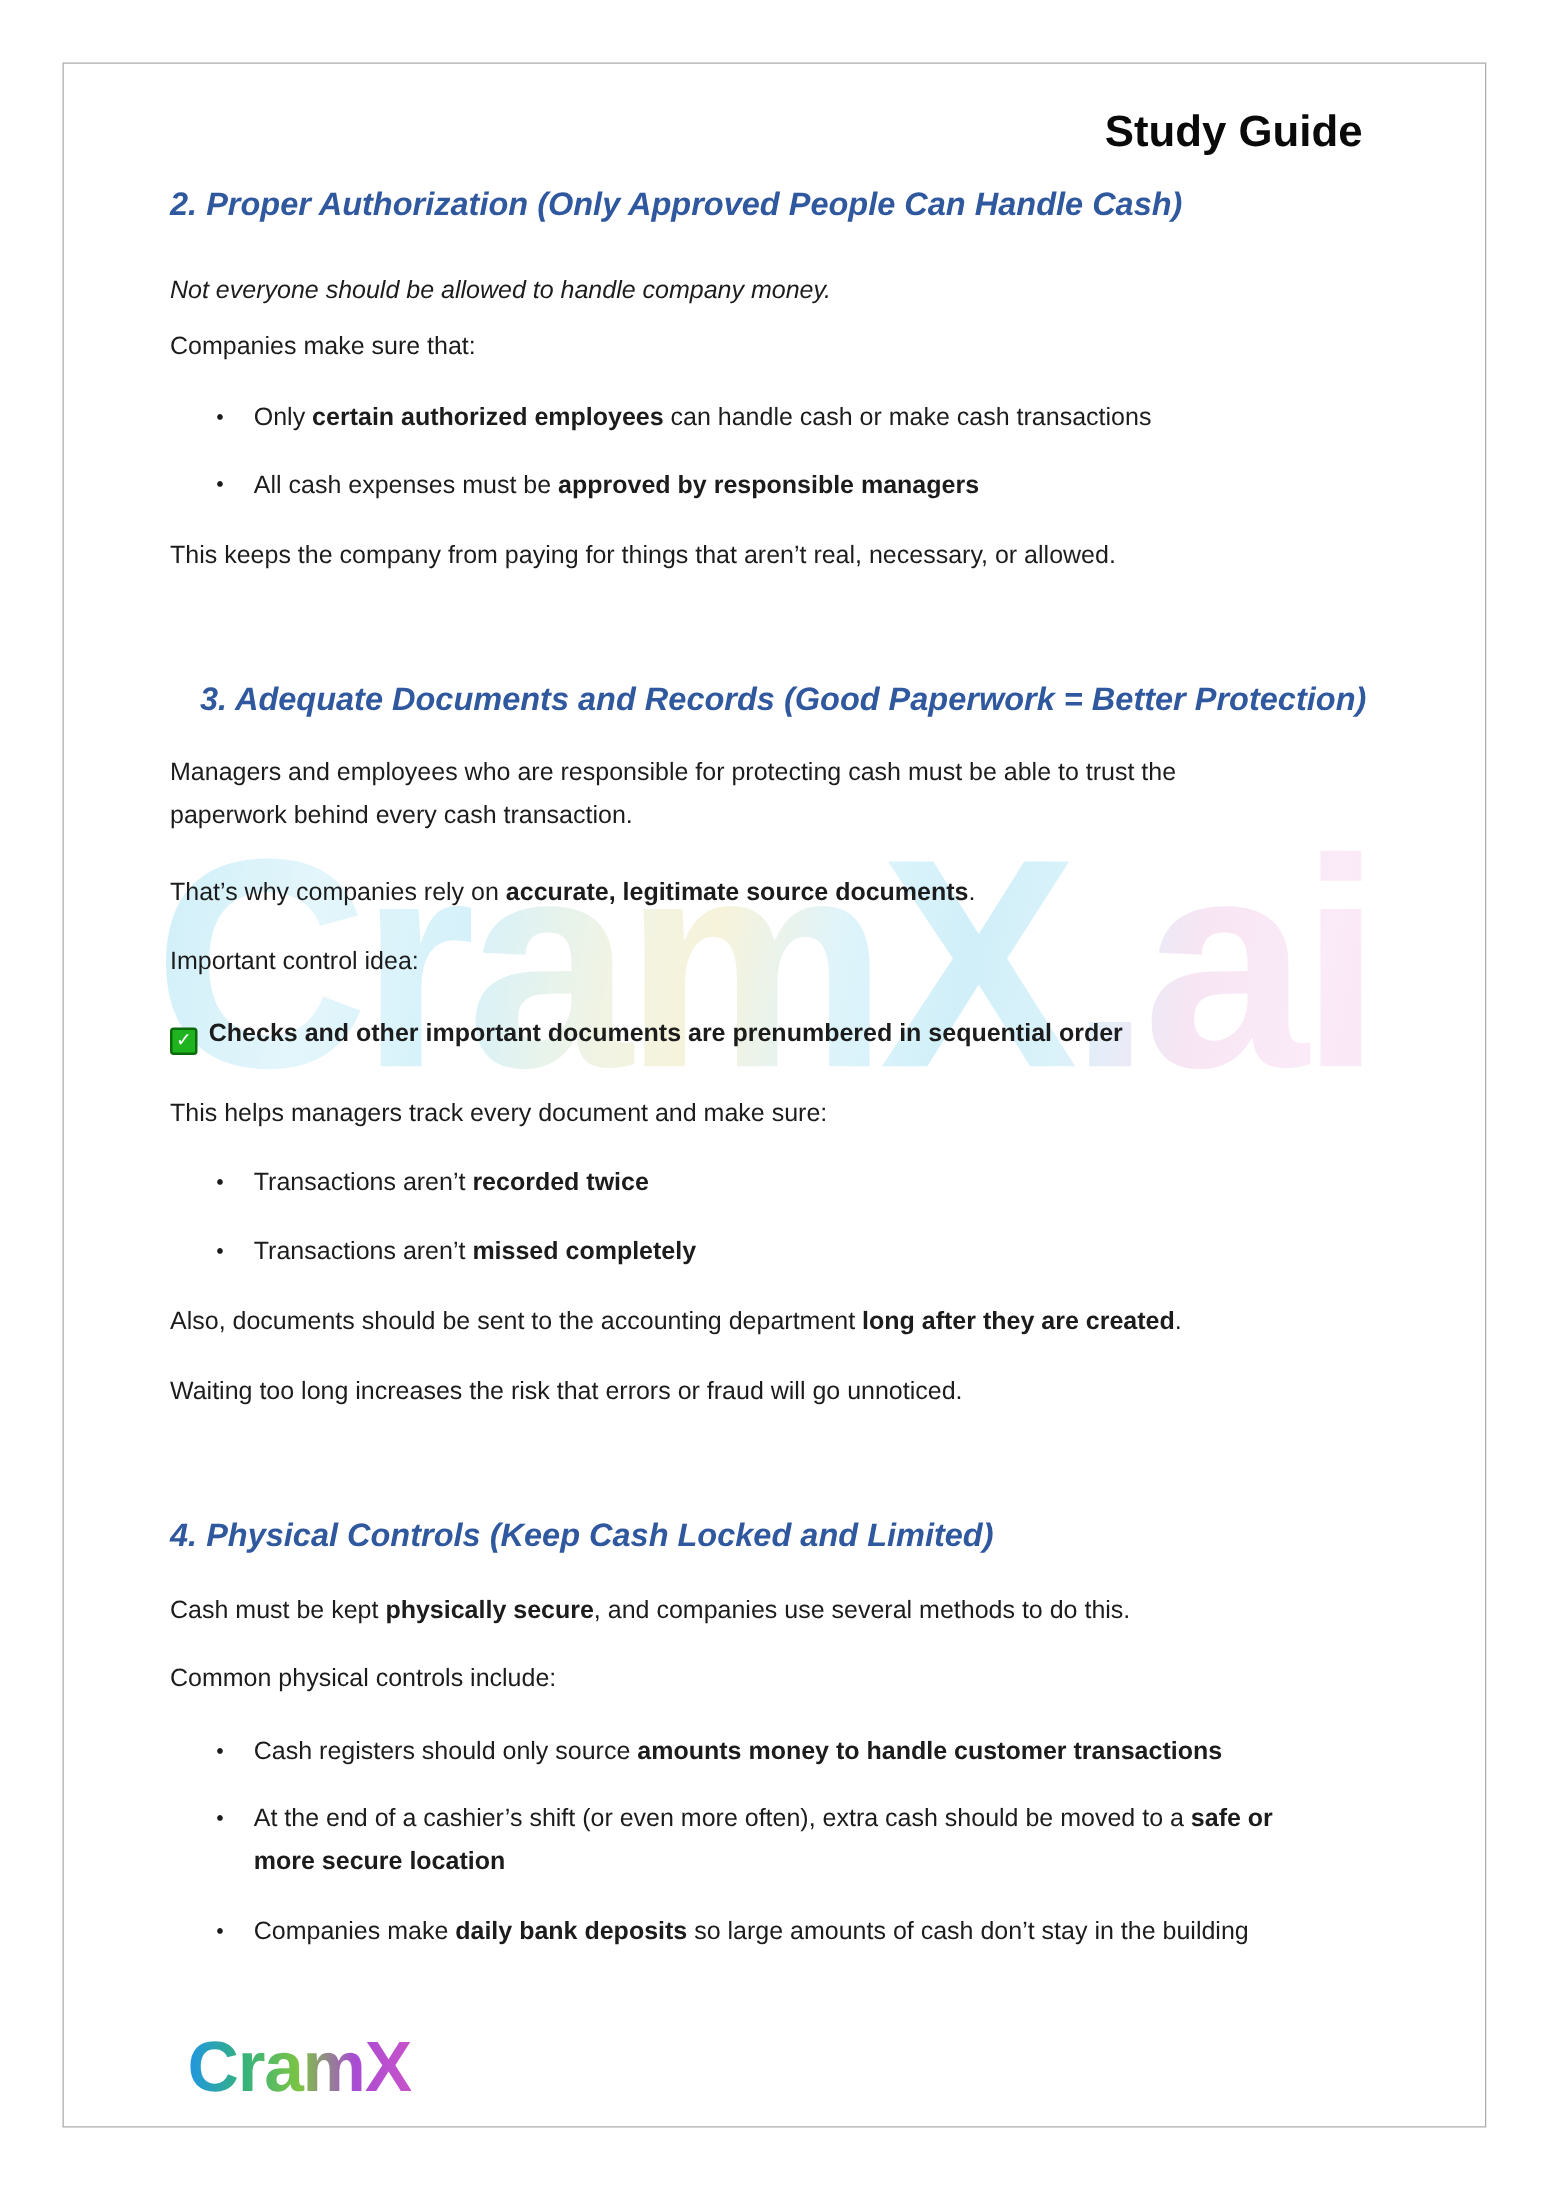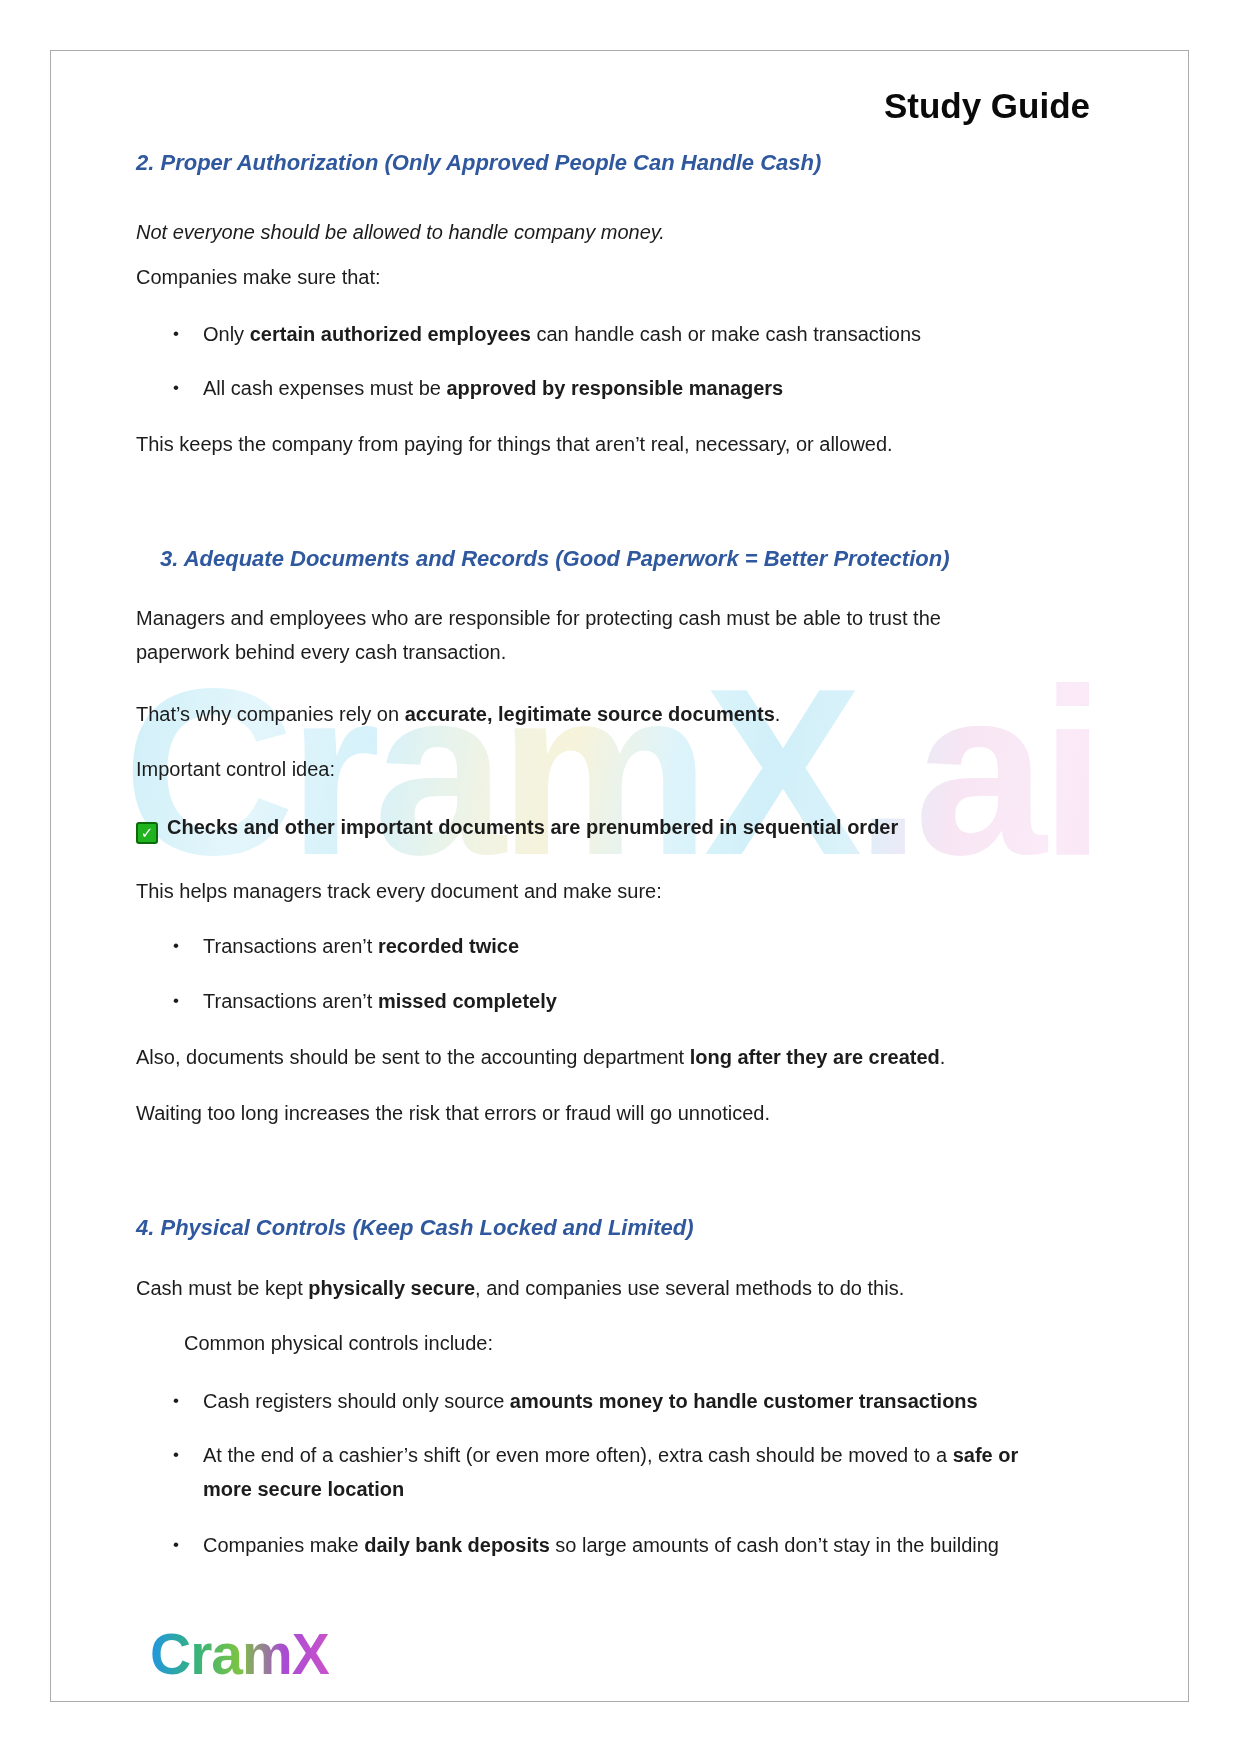--- a/index.html
+++ b/index.html
@@ -26,21 +26,21 @@
     opacity:.85;white-space:nowrap;
   }
   #blocks{position:absolute;left:0;top:0;width:100%;height:100%;z-index:1;}
   .block{
     position:absolute;left:85px;width:980px;box-sizing:border-box;
     font-size:20px;line-height:34px;color:var(--body,#1c1c1c);
     white-space:pre-wrap;
   }
   .block.heading{
     color:var(--blue,#2f589e);font-weight:700;font-style:italic;
-    font-size:22px;white-space:nowrap;
+    font-size:26px;white-space:nowrap;
   }
   .block .b{font-weight:700;}
   .block.bullet{padding-left:67px;}
   .dot{position:absolute;left:37px;top:0;font-size:17px;}
   .block.check{font-weight:700;}
   .checkbox{
     display:inline-block;width:22px;height:22px;box-sizing:border-box;
     background:var(--green,#1fb41f);border:2px solid var(--green-border,#0b6b0b);
     border-radius:3px;margin-right:9px;vertical-align:-4px;
     color:#ffffff;font-size:15px;line-height:18px;text-align:center;font-weight:700;
@@ -72,20 +72,20 @@
       <div class="block para" style="top: 646px;"><span>That’s why companies rely on </span><span class="b">accurate, legitimate source documents</span><span>.</span></div>
       <div class="block check" style="top: 759px;"><span class="checkbox">✓</span><span class="b">Checks and other important documents are prenumbered in sequential order</span></div>
       <div class="block para" style="top: 701px;"><span>Important control idea:</span></div>
       <div class="block para" style="top: 823px;"><span>This helps managers track every document and make sure:</span></div>
       <div class="block bullet" style="top: 878px;"><span class="dot">•</span><span>Transactions aren’t </span><span class="b">recorded twice</span></div>
       <div class="block bullet" style="top: 933px;"><span class="dot">•</span><span>Transactions aren’t </span><span class="b">missed completely</span></div>
       <div class="block para" style="top: 989px;"><span>Also, documents should be sent to the accounting department </span><span class="b">long after they are created</span><span>.</span></div>
       <div class="block para" style="top: 1045px;"><span>Waiting too long increases the risk that errors or fraud will go unnoticed.</span></div>
       <div class="block heading" style="top: 1160px;"><span>4. Physical Controls (Keep Cash Locked and Limited)</span></div>
       <div class="block para" style="top: 1220px;"><span>Cash must be kept </span><span class="b">physically secure</span><span>, and companies use several methods to do this.</span></div>
-      <div class="block para" style="top: 1275px; margin-left: 48px;"><span>Common physical controls include:</span></div>
+      <div class="block para" style="top: 1275px;"><span>Common physical controls include:</span></div>
       <div class="block bullet" style="top: 1333px;"><span class="dot">•</span><span>Cash registers should only source </span><span class="b">amounts money to handle customer transactions</span></div>
       <div class="block bullet" style="top: 1387px;"><span class="dot">•</span><span>At the end of a cashier’s shift (or even more often), extra cash should be moved to a </span><span class="b">safe or
 more secure location</span></div>
       <div class="block bullet" style="top: 1477px;"><span class="dot">•</span><span>Companies make </span><span class="b">daily bank deposits</span><span> so large amounts of cash don’t stay in the building</span></div>
     </div>
   <div class="logo" style="background-image: linear-gradient(90deg, rgb(33, 150, 227), rgb(53, 178, 125), rgb(125, 196, 67), rgb(169, 75, 212), rgb(200, 83, 201));">CramX</div>
 </div>
 
 </body></html>

